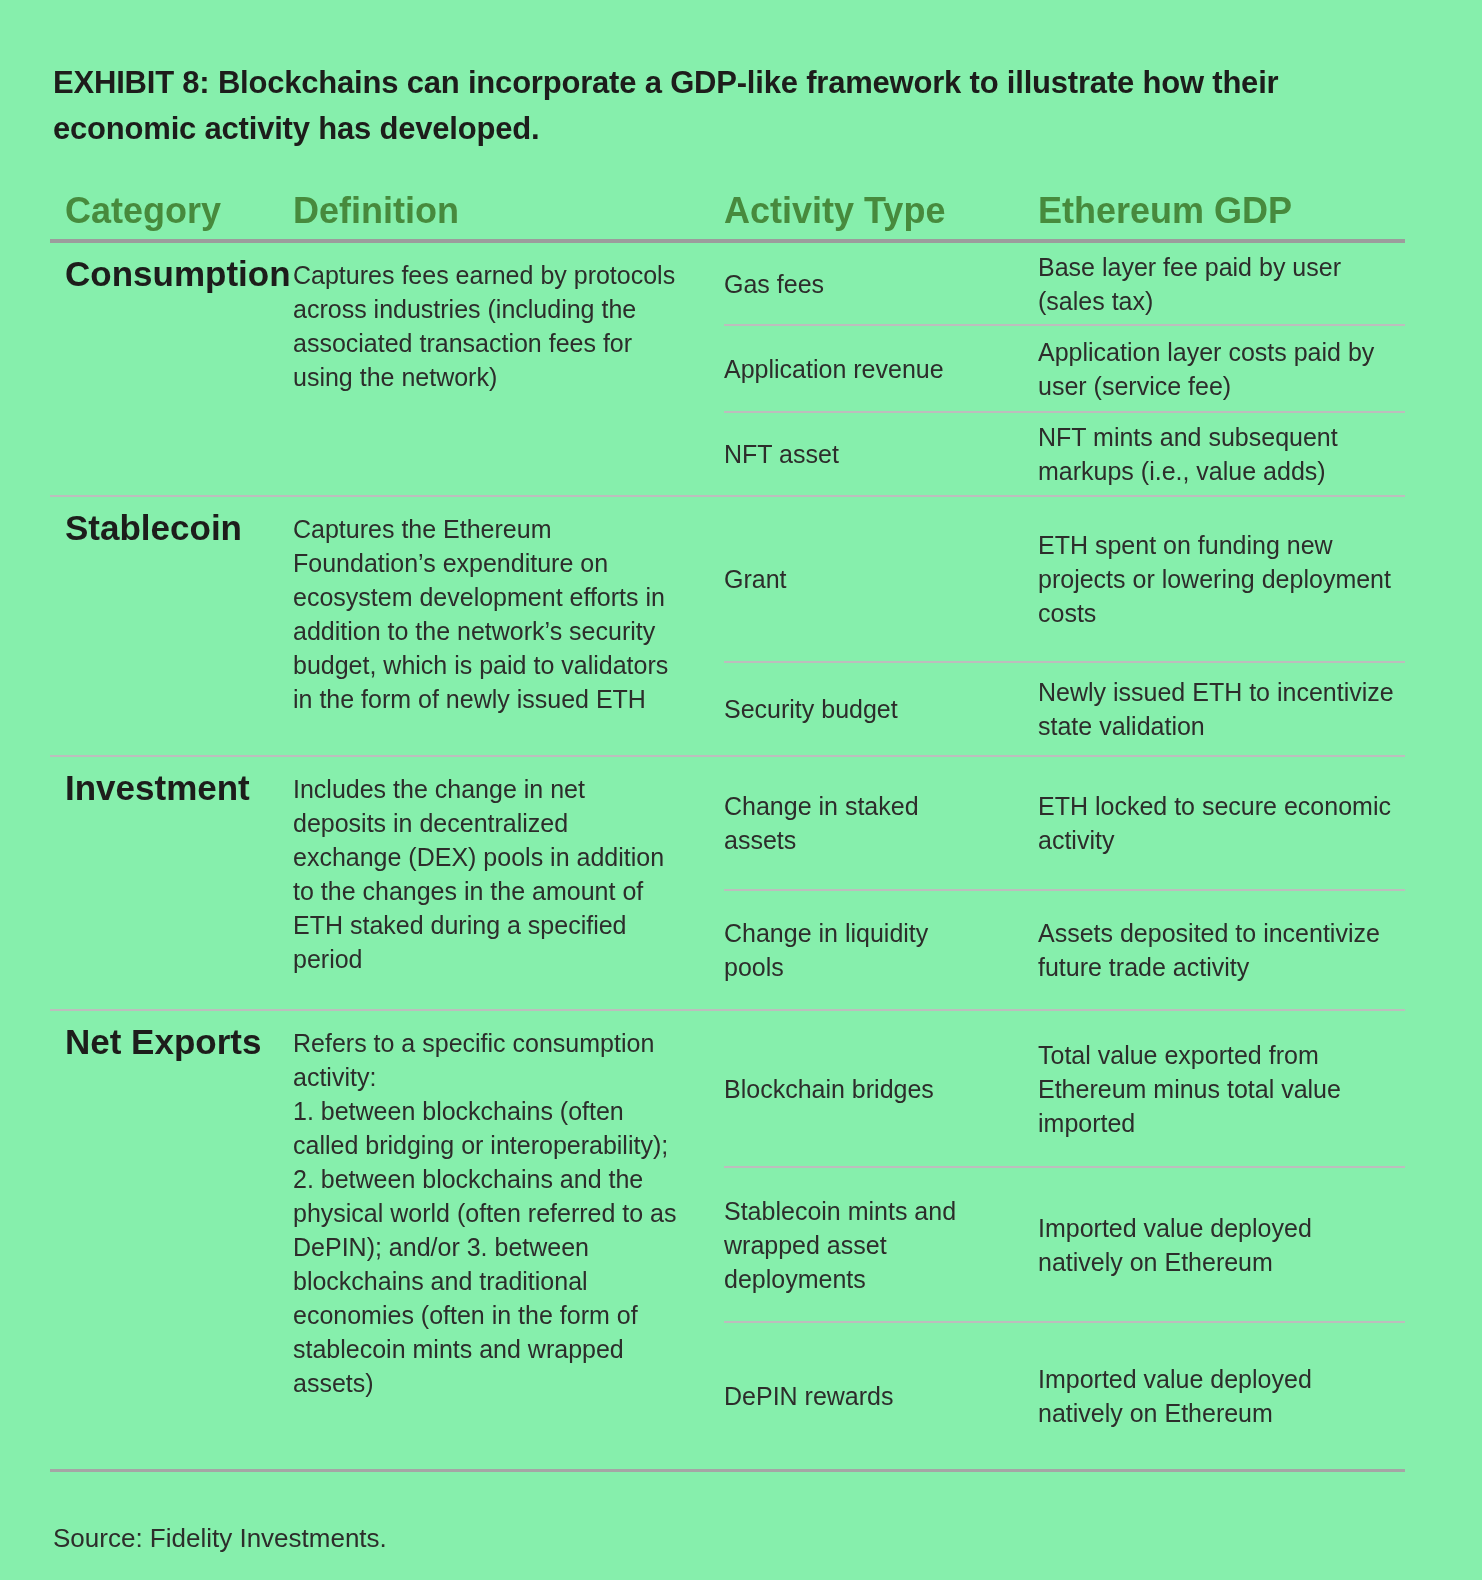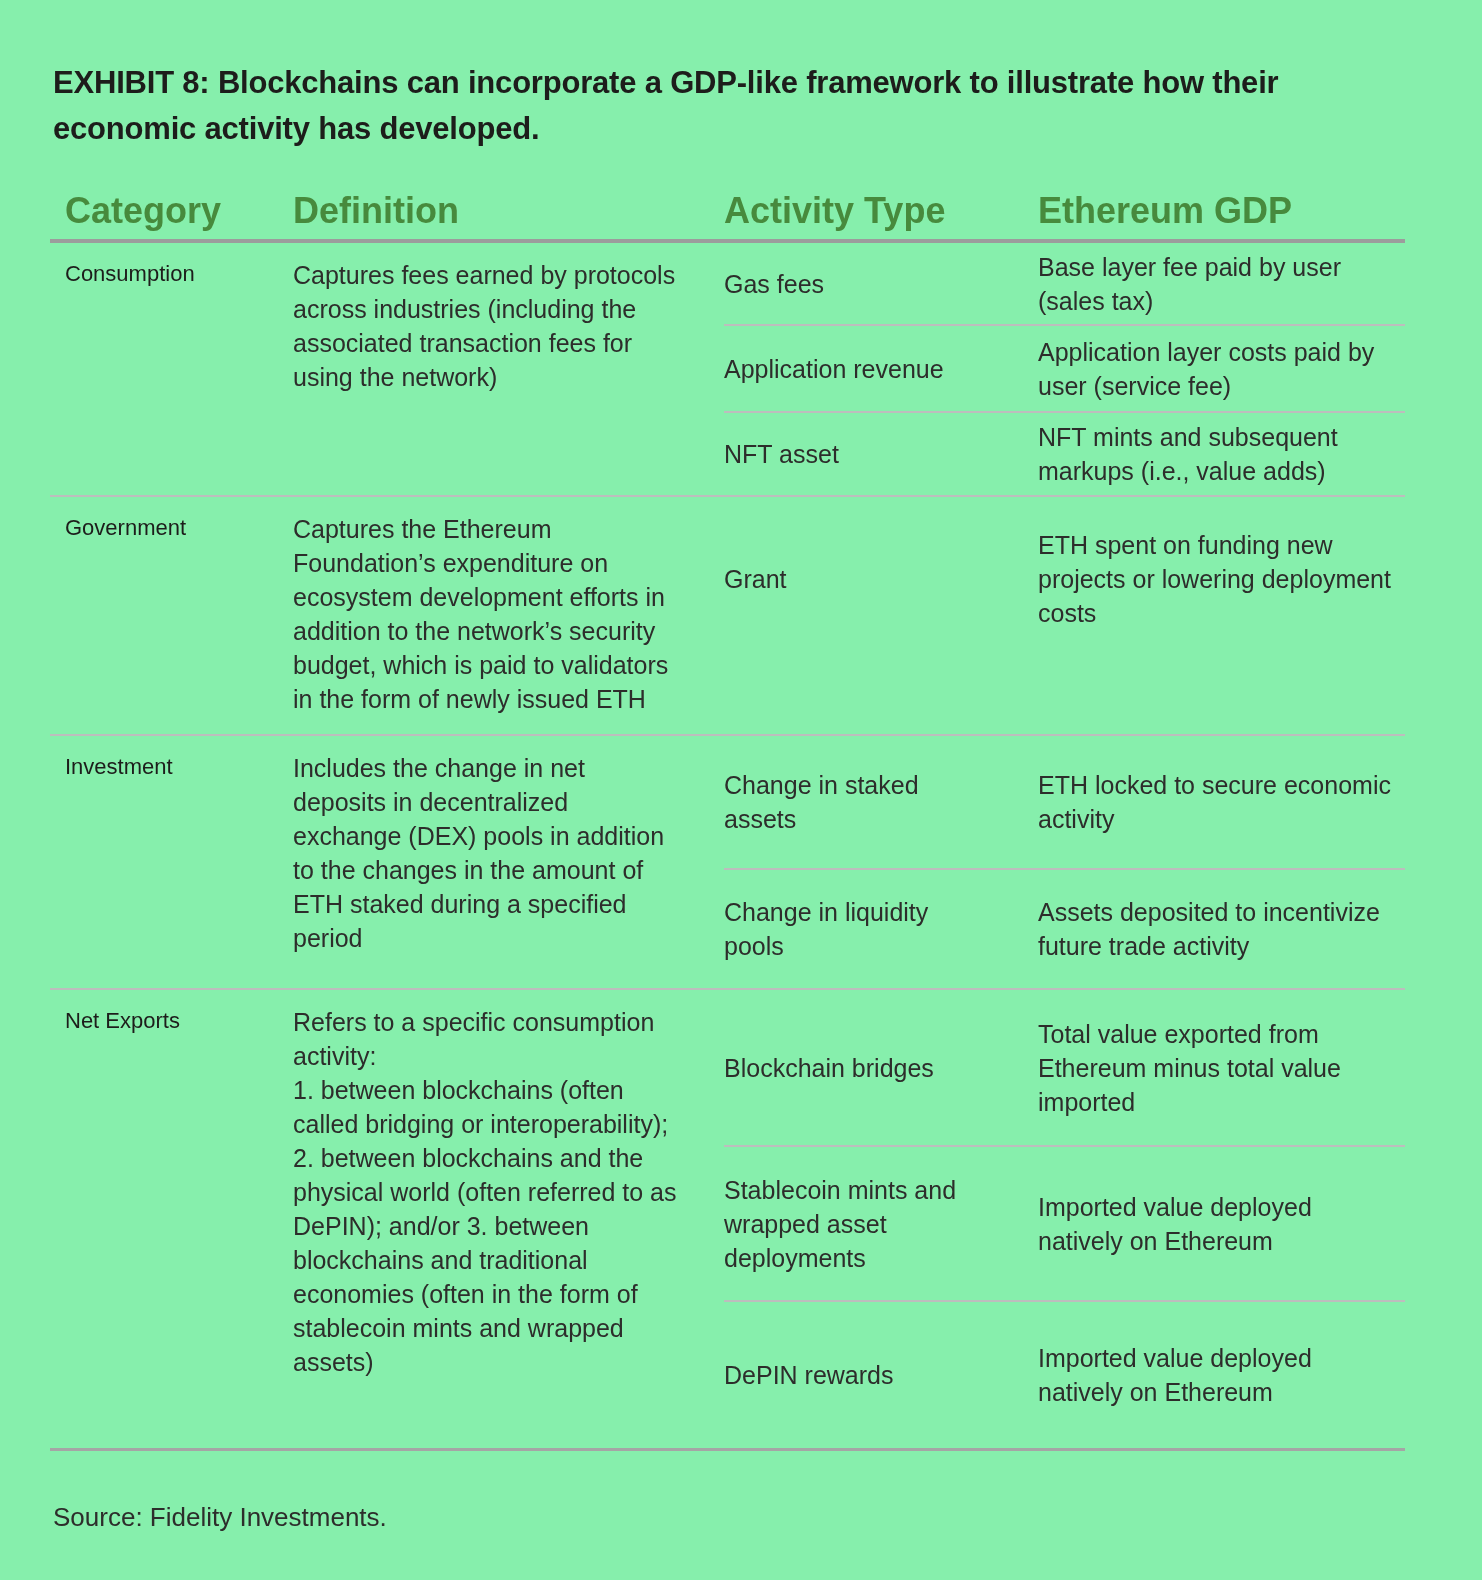--- a/index.html
+++ b/index.html
@@ -50,22 +50,22 @@
     line-height:30px;
   }
   .th.first{padding-left:15px;}
   .section{
     display:grid;
     grid-template-columns:243px 431px 681px;
   }
   .section + .section{border-top:2px solid var(--rule-light);}
   .cat{
     padding:15px 10px 0 15px;
-    font-size:22px;
-    font-weight:normal;
+    font-size:35px;
+    font-weight:bold;
     color:var(--ink-bold);
     line-height:32px;
   }
   .def{
     padding:15px 46px 18px 0;
     font-size:25px;
     line-height:34px;
     white-space:pre-line;
   }
   .subrows{display:flex;flex-direction:column;}
@@ -130,26 +130,30 @@
           <div class="gdp">Application layer costs paid by user (service fee)</div>
         </div>
         <div class="subrow h82">
           <div class="act">NFT asset</div>
           <div class="gdp">NFT mints and subsequent markups (i.e., value adds)</div>
         </div>
       </div>
     </div>
 
     <div class="section">
-      <div class="cat">Government</div>
+      <div class="cat">Stablecoin</div>
       <div class="def">Captures the Ethereum Foundation’s expenditure on ecosystem development efforts in addition to the network’s security budget, which is paid to validators in the form of newly issued ETH</div>
       <div class="subrows">
         <div class="subrow h164">
           <div class="act">Grant</div>
           <div class="gdp">ETH spent on funding new projects or lowering deployment costs</div>
+        </div>
+        <div class="subrow h92">
+          <div class="act">Security budget</div>
+          <div class="gdp">Newly issued ETH to incentivize state validation</div>
         </div>
       </div>
     </div>
 
     <div class="section">
       <div class="cat">Investment</div>
       <div class="def">Includes the change in net deposits in decentralized exchange (DEX) pools in addition to the changes in the amount of ETH staked during a specified period</div>
       <div class="subrows">
         <div class="subrow h132">
           <div class="act">Change in staked assets</div>

